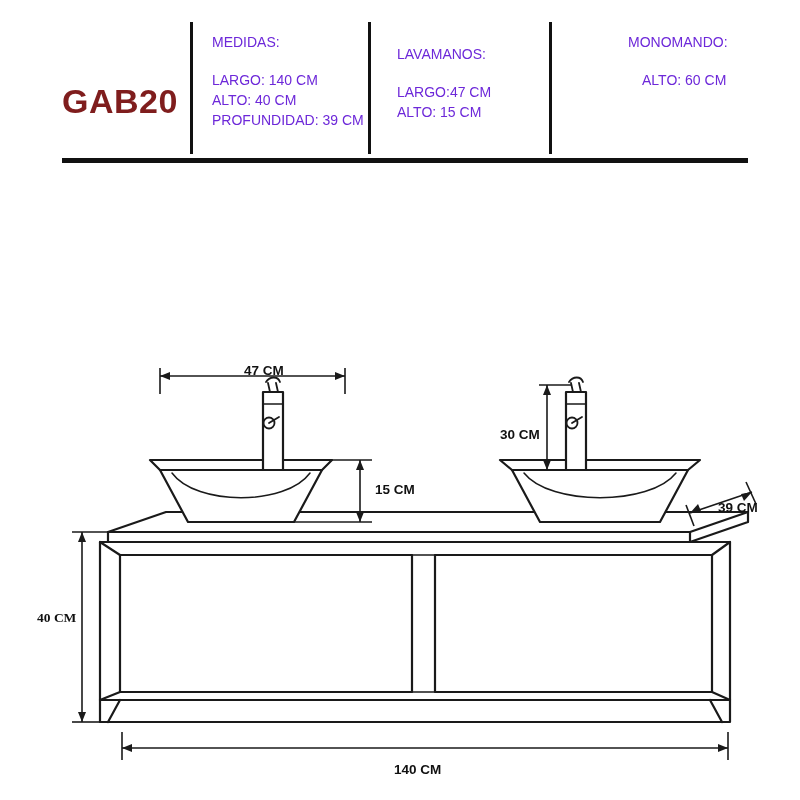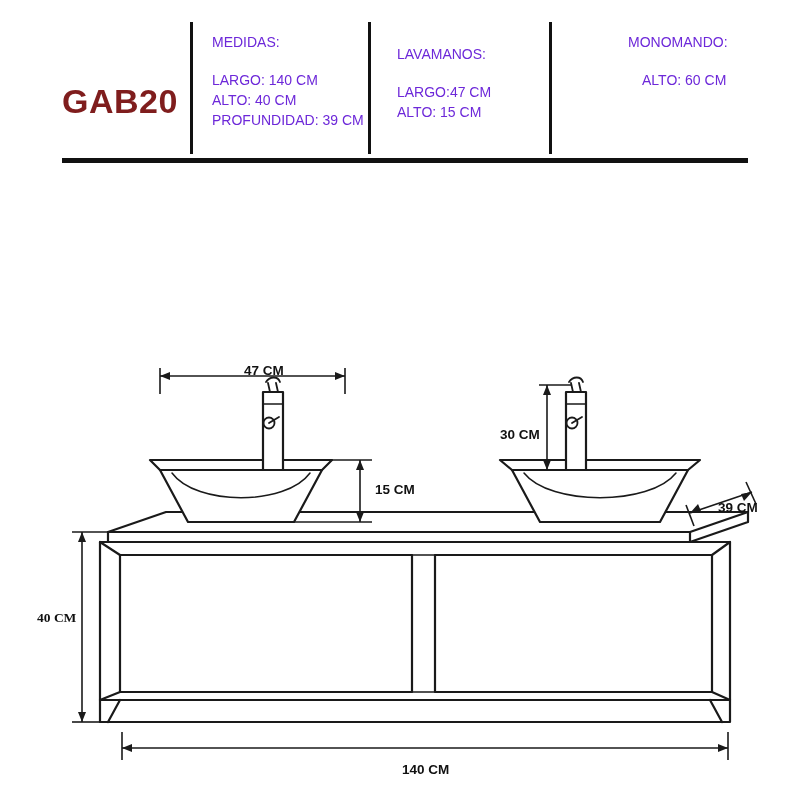--- a/index.html
+++ b/index.html
@@ -89,21 +89,21 @@
     font-size: 13.5px;
     font-weight: bold;
     color: #111;
     white-space: nowrap;
   }
   #label-47   { left: 244px; top: 193px; }
   #label-30   { left: 500px; top: 257px; }
   #label-15   { left: 375px; top: 312px; }
   #label-39   { left: 718px; top: 330px; }
   #label-40   { left: 37px;  top: 440px; font-family: Liberation Serif, serif; }
-  #label-140  { left: 394px; top: 592px; margin-left: 8px; }
+  #label-140  { left: 394px; top: 592px; }
 </style>
 </head>
 <body>
 
 <div id="spec-header">
 
   <div class="product-code">GAB20</div>
 
   <div class="spec-divider" id="spec-divider-1"></div>
   <div class="spec-divider" id="spec-divider-2"></div>

